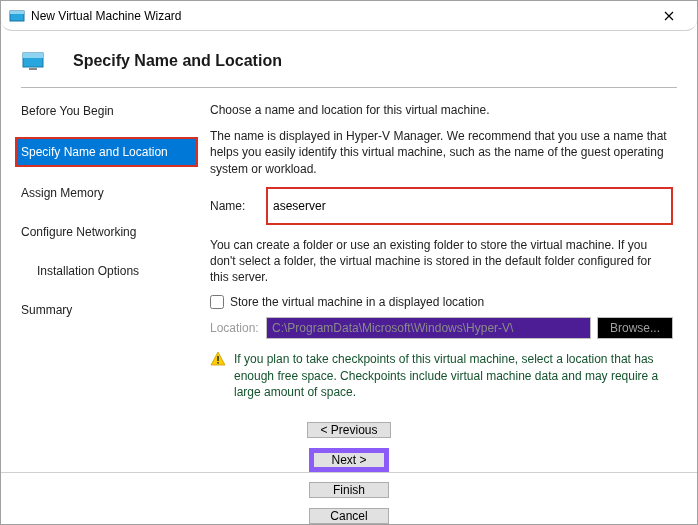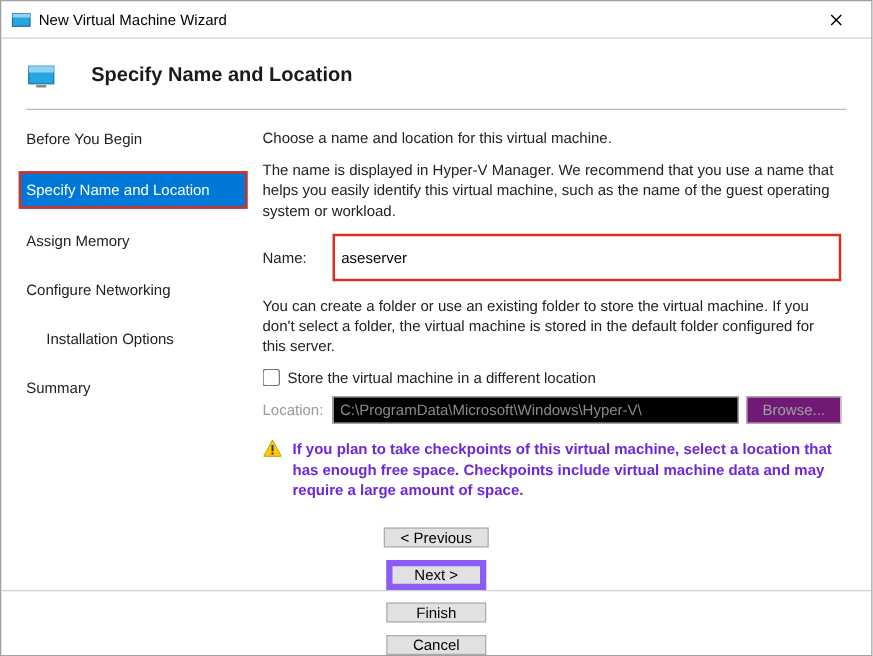--- a/index.html
+++ b/index.html
@@ -17,20 +17,21 @@
       border: 1px solid #a0a0a0;
       display: flex;
       flex-direction: column;
     }
     .titlebar {
       height: 30px;
       display: flex;
       align-items: center;
       padding: 0 8px;
       border-bottom: 1px solid #d0d0d0;
+      border-radius: 11px;
     }
     .titlebar-icon {
       width: 16px;
       height: 16px;
       margin-right: 6px;
       display: inline-flex;
     }
     .title-text {
       font-size: 12px;
       flex: 1;
@@ -133,40 +134,39 @@
     }
     .disabled-label {
       color: #9b9b9b;
       width: 56px;
     }
     .disabled-input {
       flex: 1;
       height: 22px;
       padding: 2px 5px;
       border: 1px solid #c0c0c0;
-      background: #000000;
+      background: #4c1d95;
       color: #8a8a8a;
       font-family: inherit;
       font-size: 12px;
     }
     .browse-btn {
       width: 76px;
       height: 22px;
       margin-left: 6px;
       border: 1px solid #c0c0c0;
-      background: #701a75;
+      background: #000000;
       color: #a0a0a0;
       font-size: 12px;
     }
     .info-row {
       display: flex;
       align-items: flex-start;
       margin-top: 10px;
-      color: #6d28d9;
-      font-weight: bold;
+      color: #14532d;
     }
     .warn-icon {
       width: 16px;
       height: 16px;
       margin-right: 8px;
       flex-shrink: 0;
     }
     .info-row span {
       line-height: 1.35;
     }
@@ -242,21 +242,21 @@
 
     <div class="field-row">
       <span class="field-label">Name:</span>
       <input type="text" class="text-input name-input" value="aseserver" style="">
     </div>
 
     <p>You can create a folder or use an existing folder to store the virtual machine. If you don't select a folder, the virtual machine is stored in the default folder configured for this server.</p>
 
     <div class="checkbox-row">
       <input type="checkbox" style="">
-      <span>Store the virtual machine in a different location</span>
+      <span>Store the virtual machine in a displayed location</span>
     </div>
 
     <div class="field-row">
       <span class="disabled-label">Location:</span>
       <input type="text" class="disabled-input" disabled="" value="C:\ProgramData\Microsoft\Windows\Hyper-V\" style="">
       <button class="browse-btn" disabled="">Browse...</button>
     </div>
 
     <div class="info-row">
       <span class="warn-icon">

